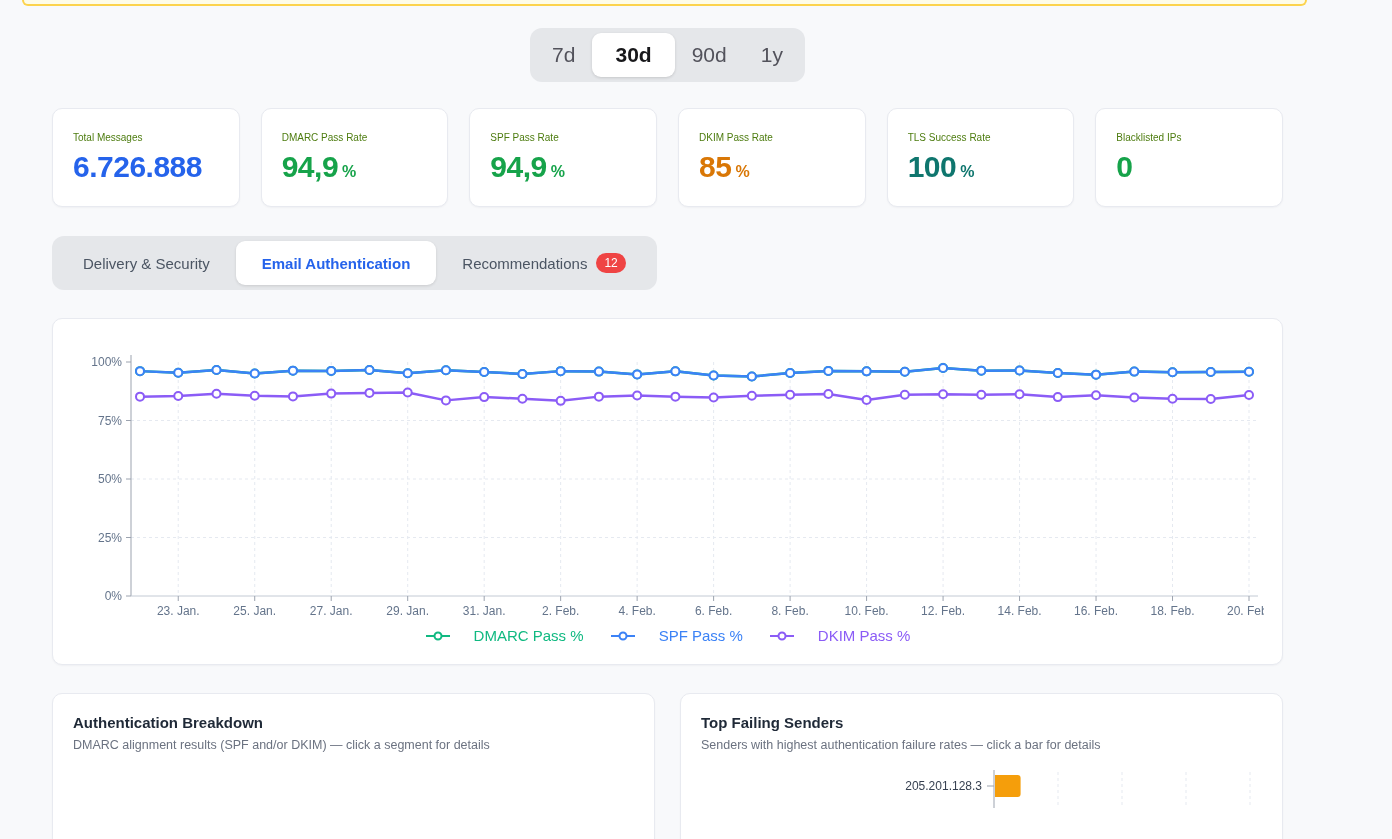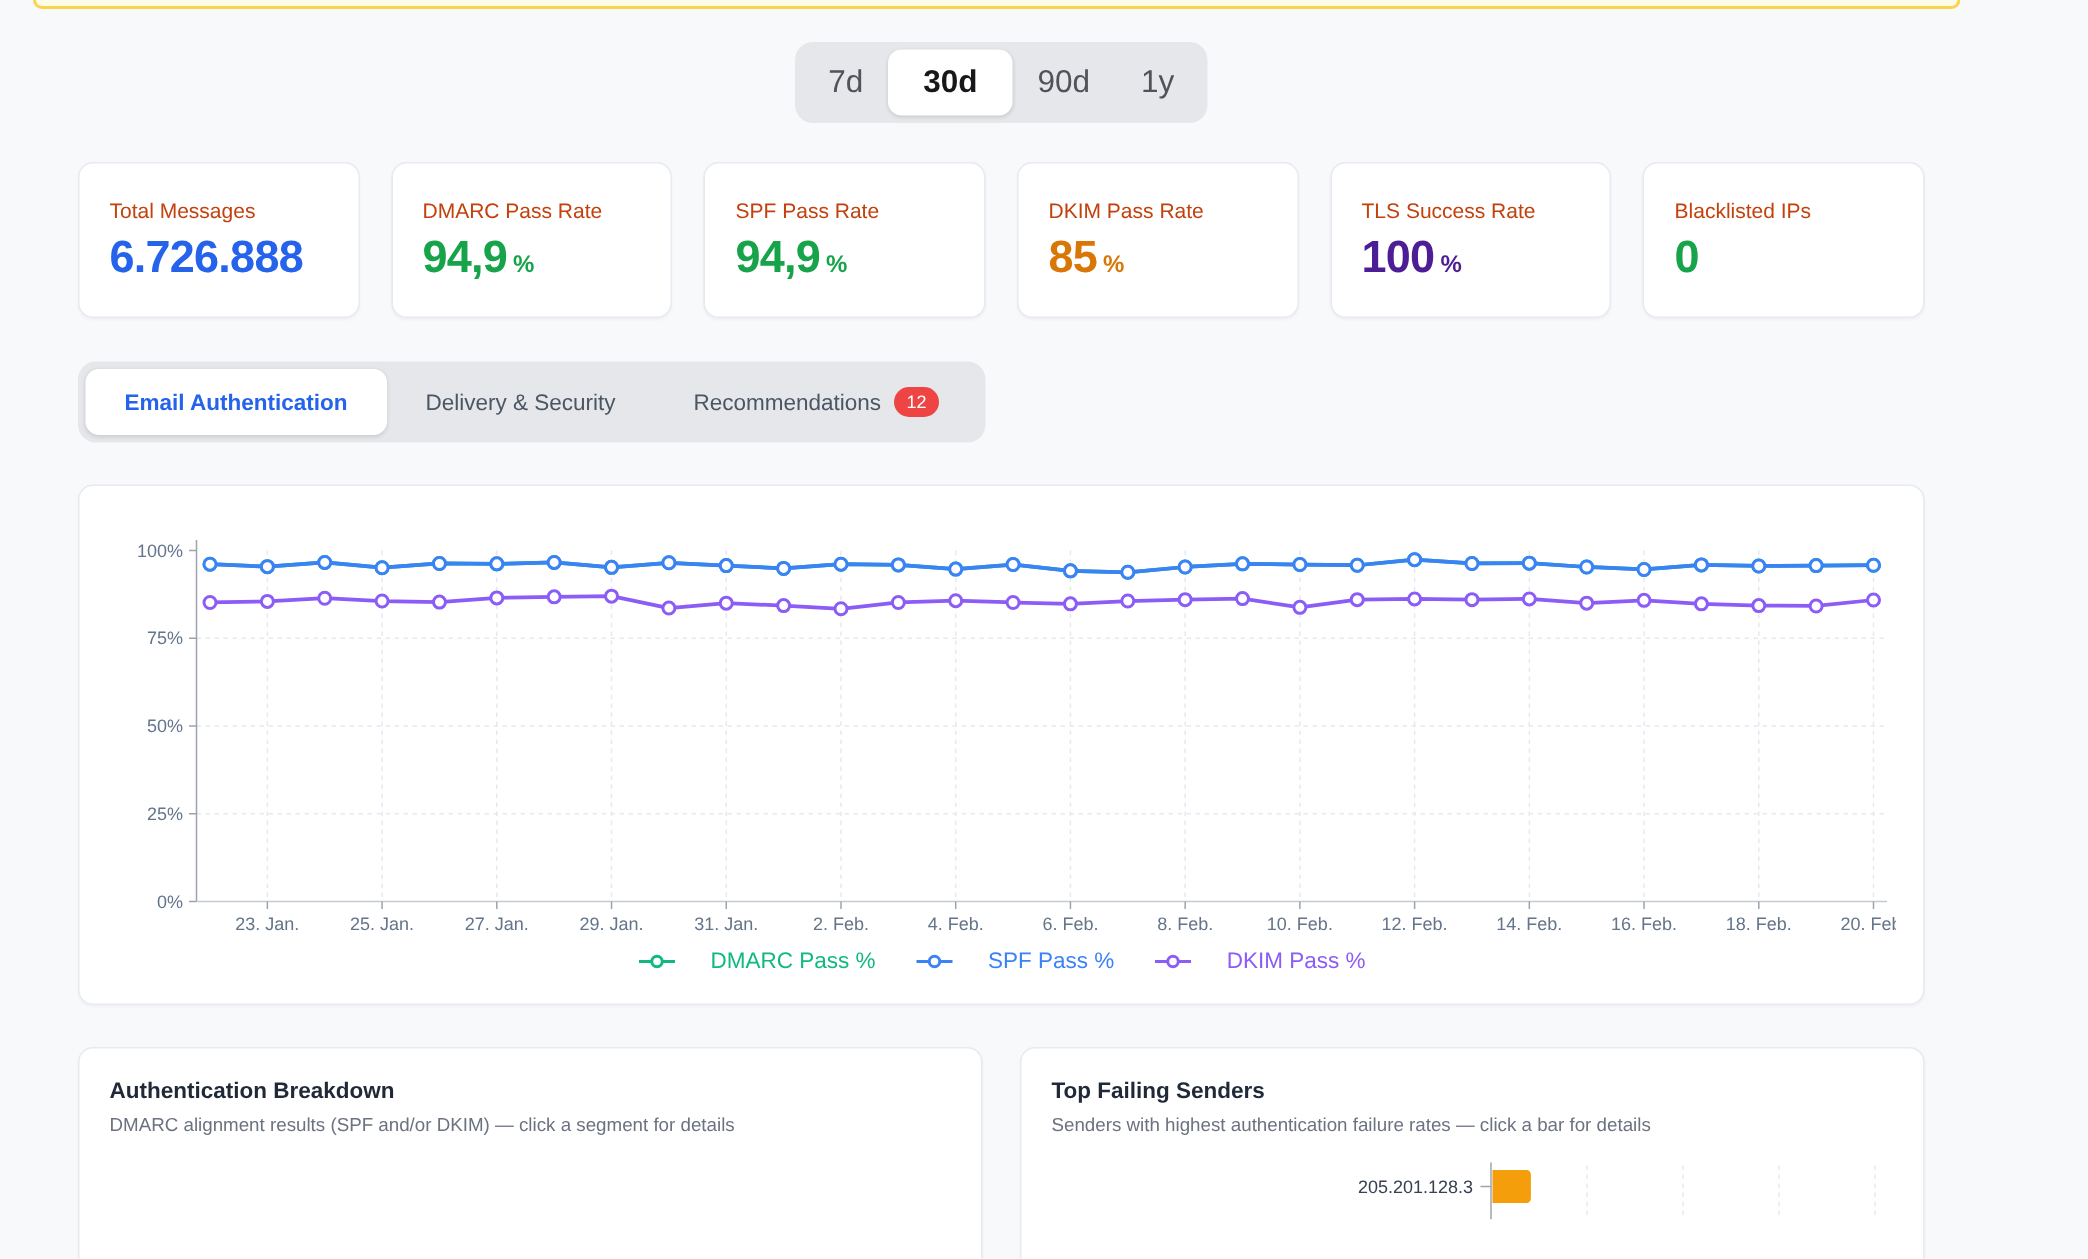--- a/index.html
+++ b/index.html
@@ -32,21 +32,21 @@
     box-shadow:0 1px 3px rgba(0,0,0,.14);
   }
 
   
   .stats { display:flex; gap:21px; margin-top:26px; }
   .stat-card {
     flex:1; background:#fff; border:1px solid #e8eaf0; border-radius:10px;
     padding:23px 20px 24px 20px;
     box-shadow:0 1px 2px rgba(16,24,40,.04);
   }
-  .stat-label { font-size:14px; color:#c2410c; }
+  .stat-label { font-size:10px; color:#4d7c0f; }
   .stat-value { margin-top:9px; font-size:30px; font-weight:700; letter-spacing:-.5px; line-height:1; }
   .stat-unit { font-size:16px; margin-left:4px; font-weight:700; }
 
   
   .tabs { display:inline-flex; background:#e5e7ea; border-radius:12px; padding:5px; margin-top:29px; }
   .tab {
     display:flex; align-items:center; gap:9px;
     border:none; background:transparent; cursor:pointer;
     font-family:inherit; font-size:15px; color:#4b5563;
     padding:12px 26px; border-radius:9px;
@@ -103,35 +103,35 @@
     <div class="stat-card">
       <div class="stat-label">SPF Pass Rate</div>
       <div class="stat-value" style="color: rgb(22, 163, 74);"><span>94,9</span><span class="stat-unit">%</span></div>
     </div>
     <div class="stat-card">
       <div class="stat-label">DKIM Pass Rate</div>
       <div class="stat-value" style="color: rgb(217, 119, 6);"><span>85</span><span class="stat-unit">%</span></div>
     </div>
     <div class="stat-card">
       <div class="stat-label">TLS Success Rate</div>
-      <div class="stat-value" style="color: #4c1d95;"><span>100</span><span class="stat-unit">%</span></div>
+      <div class="stat-value" style="color: #0f766e;"><span>100</span><span class="stat-unit">%</span></div>
     </div>
     <div class="stat-card">
       <div class="stat-label">Blacklisted IPs</div>
       <div class="stat-value" style="color: rgb(22, 163, 74);"><span>0</span></div>
     </div>
   </div>
 
   
   <div class="tabs">
+    <button class="tab">
+      <span>Delivery &amp; Security</span>
+    </button>
     <button class="tab active">
       <span>Email Authentication</span>
-    </button>
-    <button class="tab">
-      <span>Delivery &amp; Security</span>
     </button>
     <button class="tab">
       <span>Recommendations</span>
       <span class="badge">12</span>
     </button>
   </div>
 
   
   <div class="panel trend-panel">
     <svg class="chart-svg" id="trend-chart" width="1191" height="268">

